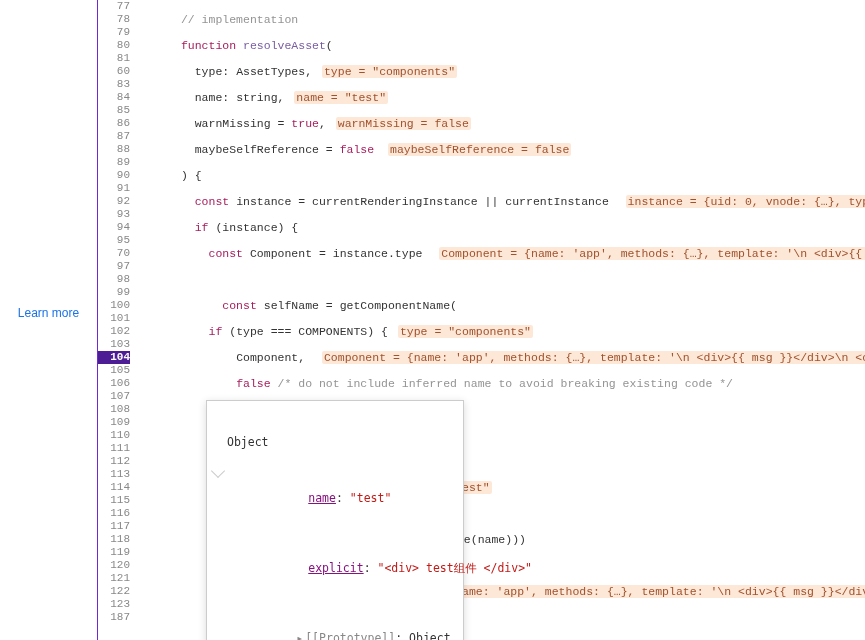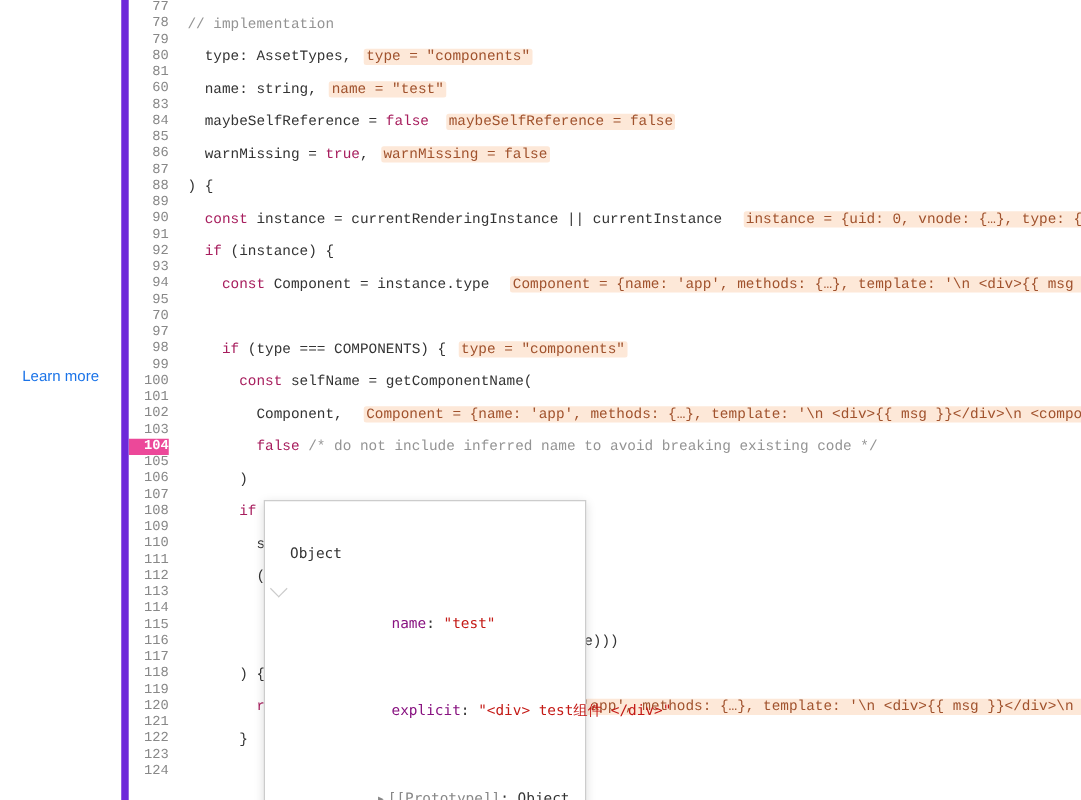--- a/index.html
+++ b/index.html
@@ -1,33 +1,33 @@
 <!DOCTYPE html>
 <html><head>
 <meta charset="utf-8">
 <style>
   * { margin: 0; padding: 0; box-sizing: border-box; }
   body { font-family: Consolas, "Courier New", monospace; font-size: 12px; background: #fff; color: #333; overflow: hidden; width: 865px; height: 640px; }
   .main { display: flex; height: 640px; }
   .sidebar { width: 97px; padding: 10px 8px; font-family: "Segoe UI", Arial, sans-serif; font-size: 12px; color: #555; text-align: center; line-height: 1.5; flex-shrink: 0; margin-top: 282px; }
-  .sidebar a { color: #1a73e8; text-decoration: none; display: block; margin-top: 0; }
-  .editor { flex: 1; display: flex; position: relative; overflow: hidden; border-left: 6px solid #6d28d9; }
+  .sidebar a { color: #1a73e8; text-decoration: none; display: block; margin-top: 12px; }
+  .editor { flex: 1; display: flex; position: relative; overflow: hidden; border-left: 1px solid #6d28d9; }
   .gutter { width: 40px; background: #fff; text-align: right; padding-right: 8px; color: #888; flex-shrink: 0; }
   .gutter .ln { height: 13px; line-height: 13px; font-size: 11px; }
-  .gutter .ln.current { background: #ec4899; color: #fff; font-weight: bold; }
+  .gutter .ln.current { background: #4c1d95; color: #fff; font-weight: bold; }
   .code { flex: 1; white-space: pre; line-height: 13px; font-size: 11.5px; position: relative; overflow: hidden; }
-  .row { height: 13px; }
+  .row { height: 13px; margin-left: 36px; }
   .cmt { color: #949494; }
   .kw { color: #a71d5d; }
   .fn { color: #795da3; }
   .hint { background: #fde8d8; color: #a0522d; border-radius: 2px; padding: 0 2px; margin-left: 3px; }
   .hint2 { background: #fde8d8; color: #a0522d; border-radius: 2px; padding: 0 2px; }
   .tooltip { position: absolute; background: #fff; border: 1px solid #ccc; box-shadow: 0 2px 8px rgba(0,0,0,0.15); padding: 6px 8px; font-size: 11.5px; line-height: 14px; z-index: 10; font-family: Consolas, monospace; }
   .tooltip .tn { color: #333; }
-  .tooltip .tk { color: #881280; }
+  .tooltip .tk { color: #881280; text-decoration: underline; }
   .tooltip .tv { color: #c41a16; }
   .tooltip .arrow { color: #888; margin-right: 2px; }
   .tooltip .proto { color: #888; }
   .tooltip-pointer { position:absolute; width:10px; height:10px; background:#fff; border-right:1px solid #ccc; border-bottom:1px solid #ccc; transform: rotate(45deg); z-index:11; }
 </style>
 </head>
 <body>
 
 <div class="main">
   <div class="sidebar">
@@ -75,35 +75,36 @@
       <div class="ln">114</div>
       <div class="ln">115</div>
       <div class="ln">116</div>
       <div class="ln">117</div>
       <div class="ln">118</div>
       <div class="ln">119</div>
       <div class="ln">120</div>
       <div class="ln">121</div>
       <div class="ln">122</div>
       <div class="ln">123</div>
-      <div class="ln">124</div>
+      <div class="ln">187</div>
     </div>
     <div class="code">
 <div class="row"> <span class="cmt">// implementation</span></div>
+<div class="row"> <span class="kw">function</span> <span class="fn">resolveAsset</span><span>(</span></div>
 <div class="row">   <span>type: AssetTypes,</span> <span class="hint">type = "components"</span></div>
 <div class="row">   <span>name: string,</span> <span class="hint">name = "test"</span></div>
+<div class="row">   <span>warnMissing = </span><span class="kw">true</span><span>,</span> <span class="hint">warnMissing = false</span></div>
 <div class="row">   <span>maybeSelfReference = </span><span class="kw">false</span>  <span class="hint2">maybeSelfReference = false</span></div>
-<div class="row">   <span>warnMissing = </span><span class="kw">true</span><span>,</span> <span class="hint">warnMissing = false</span></div>
 <div class="row"> <span>) {</span></div>
 <div class="row">   <span class="kw">const</span><span> instance = currentRenderingInstance || currentInstance</span>  <span class="hint">instance = {uid: 0, vnode: {…}, type: {…}, parent: null, a</span></div>
 <div class="row">   <span class="kw">if</span><span> (instance) {</span></div>
 <div class="row">     <span class="kw">const</span><span> Component = instance.type</span>  <span class="hint">Component = {name: 'app', methods: {…}, template: '\n &lt;div&gt;{{ msg }}&lt;/div&gt;\n &lt;compone</span></div>
 <div class="row"></div>
+<div class="row">       <span class="kw">const</span><span> selfName = getComponentName(</span></div>
 <div class="row">     <span class="kw">if</span><span> (type === COMPONENTS) {</span> <span class="hint">type = "components"</span></div>
-<div class="row">       <span class="kw">const</span><span> selfName = getComponentName(</span></div>
 <div class="row">         <span>Component,</span>  <span class="hint">Component = {name: 'app', methods: {…}, template: '\n &lt;div&gt;{{ msg }}&lt;/div&gt;\n &lt;component :is="…ent&gt;\n</span></div>
 <div class="row">         <span class="kw">false</span><span class="cmt"> /* do not include inferred name to avoid breaking existing code */</span></div>
 <div class="row">       <span>)</span></div>
 <div class="row">       <span class="kw">if</span><span> (</span></div>
 <div class="row">         <span>selfName &amp;&amp;</span></div>
 <div class="row">         <span>(selfName === name ||</span>  <span class="hint">name = "test"</span></div>
 <div class="row">           <span>selfName === camelize(name) ||</span></div>
 <div class="row">           <span>selfName === capitalize(camelize(name)))</span></div>
 <div class="row">       <span>) {</span></div>
 <div class="row">         <span class="kw">return</span><span> Component</span>  <span class="hint">Component = {name: 'app', methods: {…}, template: '\n &lt;div&gt;{{ msg }}&lt;/div&gt;\n &lt;component :is="…en</span></div>

